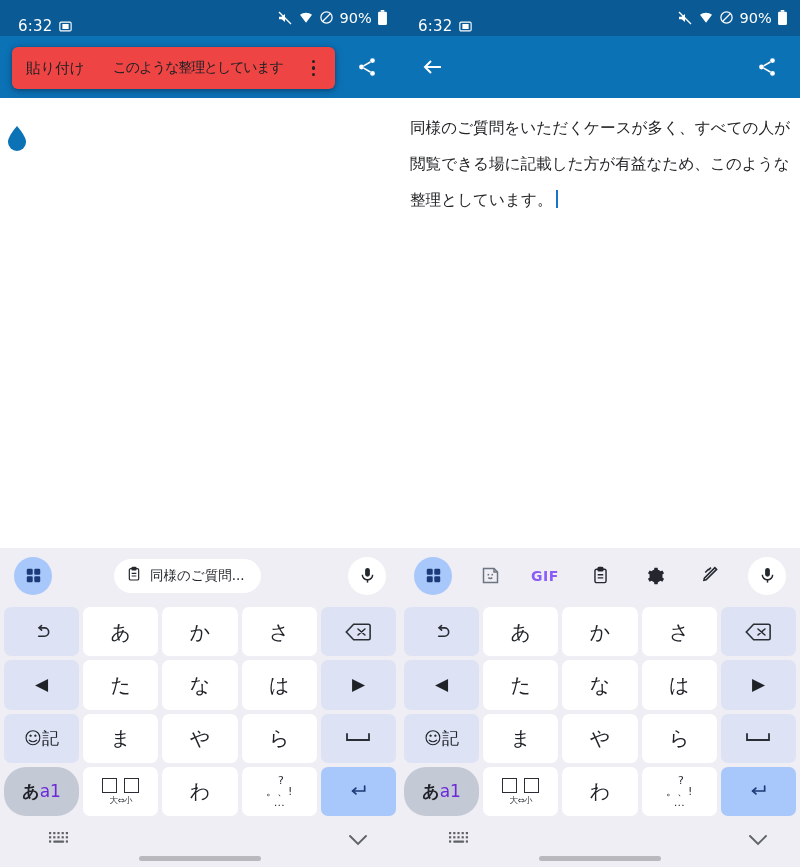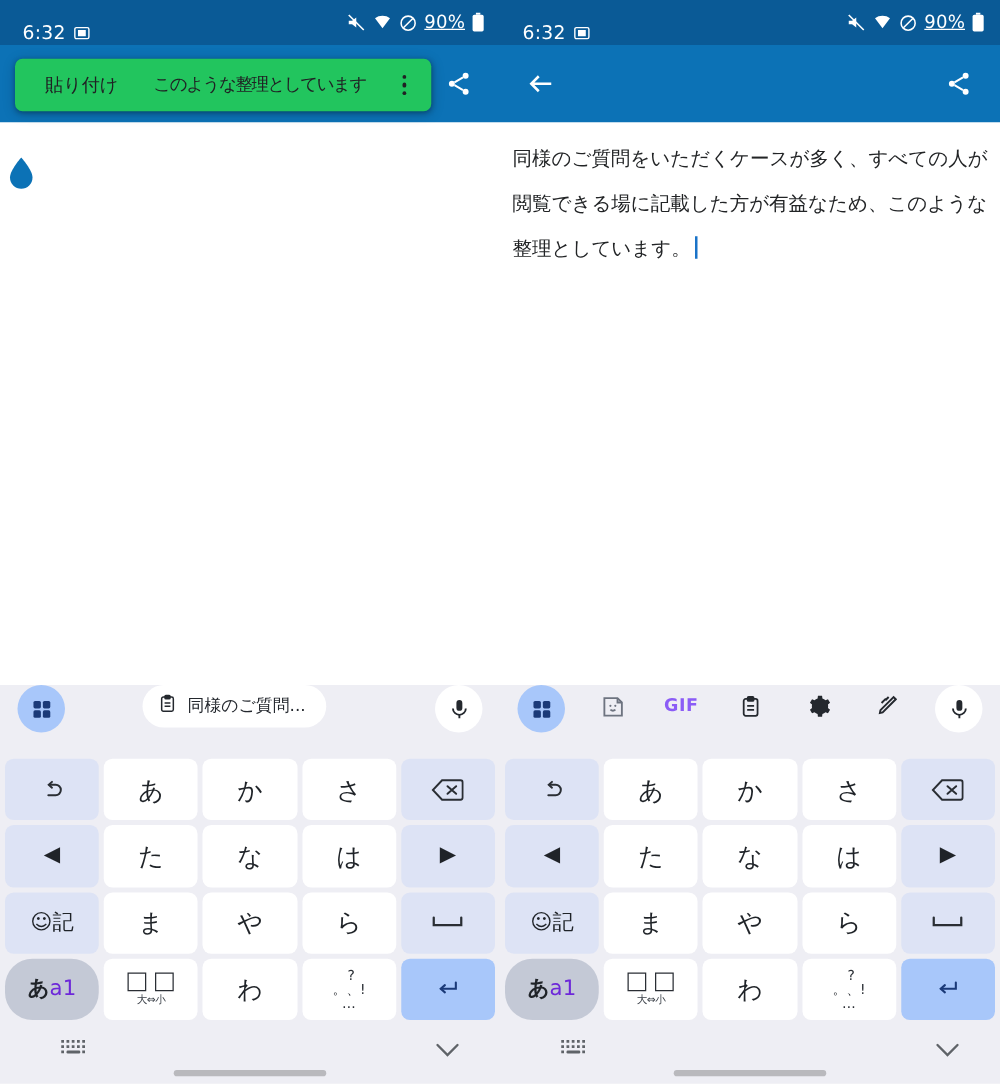--- a/index.html
+++ b/index.html
@@ -15,39 +15,39 @@
   .panes{display:flex;width:800px;height:548px;}
   .pane{width:400px;height:548px;position:relative;background:#ffffff;overflow:hidden;}
 
   
   .statusbar{
     height:36px;background:#0a5a96;color:#ffffff;
     display:flex;align-items:center;justify-content:space-between;
     padding:0 12px 0 18px;box-sizing:border-box;
   }
   .status-time{font-size:15px;letter-spacing:.2px;display:flex;align-items:center;gap:6px;margin-top:16px;}
-  .status-right{display:flex;align-items:center;gap:5px;font-size:14px;text-decoration:underline;}
+  .status-right{display:flex;align-items:flex-start;gap:5px;font-size:14px;}
   .si{display:inline-flex;align-items:center;}
   .batt-pct{font-size:14.5px;letter-spacing:.1px;}
 
   
   .toolbar{
     height:62px;background:#0c72b6;position:relative;
     display:flex;align-items:center;justify-content:space-between;
     padding:0 18px;box-sizing:border-box;
   }
   .tb-icon{width:30px;height:30px;display:flex;align-items:center;justify-content:center;cursor:pointer;}
   .tb-spacer{flex:1;}
 
   
   .ctxmenu{
     position:absolute;left:12px;top:11px;height:42px;
-    background:#22c55e;border-radius:6px;
+    background:#ef4444;border-radius:6px;
     box-shadow:0 1px 4px rgba(0,0,0,.30),0 2px 10px rgba(0,0,0,.18);
-    display:flex;align-items:center;padding:0 4px 0 10px;box-sizing:border-box;
+    display:flex;align-items:center;padding:0 4px 0 0;box-sizing:border-box;
     z-index:5;
   }
   .ctx-item{
     font-size:14.5px;color:#202124;padding:0 14px;height:42px;
     display:flex;align-items:center;white-space:nowrap;cursor:pointer;
     font-family:"DejaVu Sans","Liberation Sans",sans-serif;
   }
   .ctx-item.compact{letter-spacing:-1.2px;font-size:14px;}
   .ctx-dots{width:34px;height:42px;display:flex;flex-direction:column;
     align-items:center;justify-content:center;gap:3px;cursor:pointer;}
@@ -65,21 +65,21 @@
   }
   .caret{display:inline-block;width:2px;height:18px;background:#1a73c8;
     vertical-align:-3px;margin-left:3px;}
 
   
   .sel-handle{position:absolute;left:5px;top:26px;width:24px;height:30px;}
 
   
   .keyboard{width:800px;height:319px;background:#eeeef4;display:flex;flex-direction:column;}
   .kb-top{height:55px;display:flex;width:800px;}
-  .kb-top-half{width:400px;height:55px;display:flex;align-items:flex-start;box-sizing:border-box;}
+  .kb-top-half{width:400px;height:55px;display:flex;align-items:center;box-sizing:border-box;}
   .kb-left-half{padding:0 14px;justify-content:flex-start;gap:0;}
   .kb-right-half{padding:0 14px;justify-content:space-between;}
   .round-btn{
     width:38px;height:38px;border-radius:50%;display:flex;align-items:center;justify-content:center;
     cursor:pointer;flex:none;
   }
   .round-btn.accent{background:#a8c7fa;}
   .round-btn.white{background:#ffffff;}
   .chip{
     height:34px;background:#ffffff;border-radius:18px;display:flex;align-items:center;

